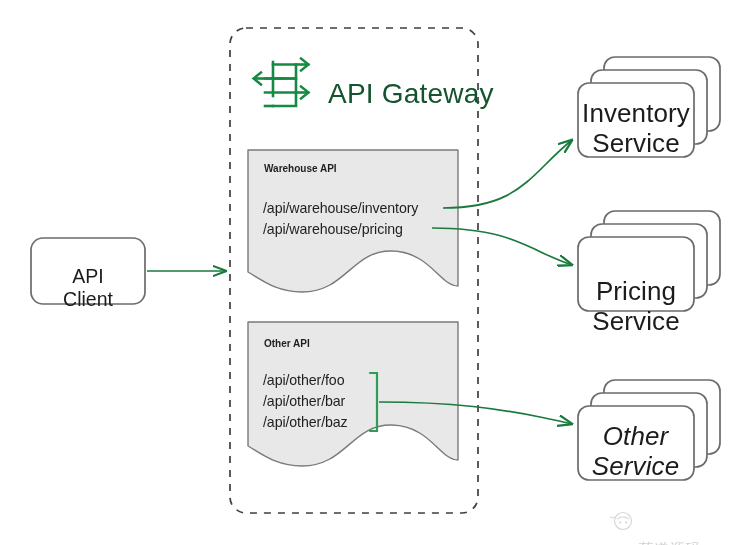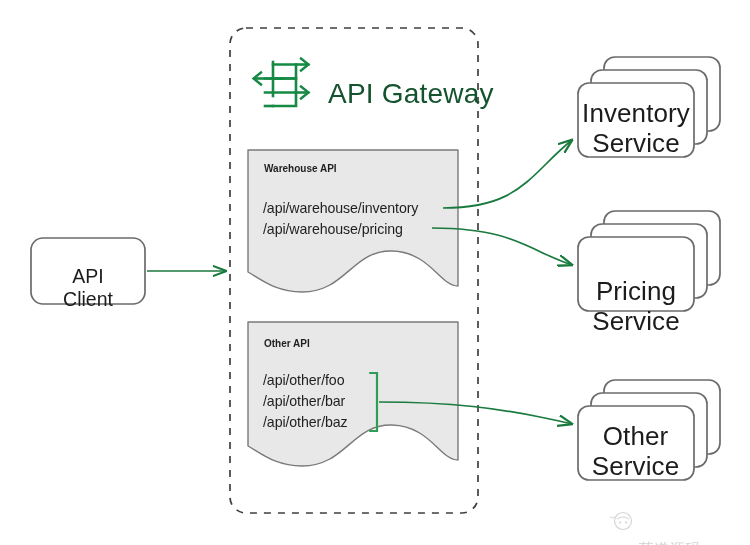--- a/index.html
+++ b/index.html
@@ -206,21 +206,21 @@
   <div class="node-text svc-label" style="left:578px; top:98px; width:116px;">
     <div>Inventory</div>
     <div>Service</div>
   </div>
 
   <div class="node-text svc-label" style="left:578px; top:268px; width:116px;margin-top:8px;">
     <div>Pricing</div>
     <div>Service</div>
   </div>
 
-  <div class="node-text svc-label" style="left:578px; top:421px; width:115px;">
+  <div class="node-text svc-label" style="left:578px; top:421px; width:115px;font-style:italic;">
     <div>Other</div>
     <div>Service</div>
   </div>
 
   <div class="watermark" style="left:636px; top:540px;font-style:italic;">
     <span class="watermark-text">芋道源码</span>
   </div>
 
 </div>
 

